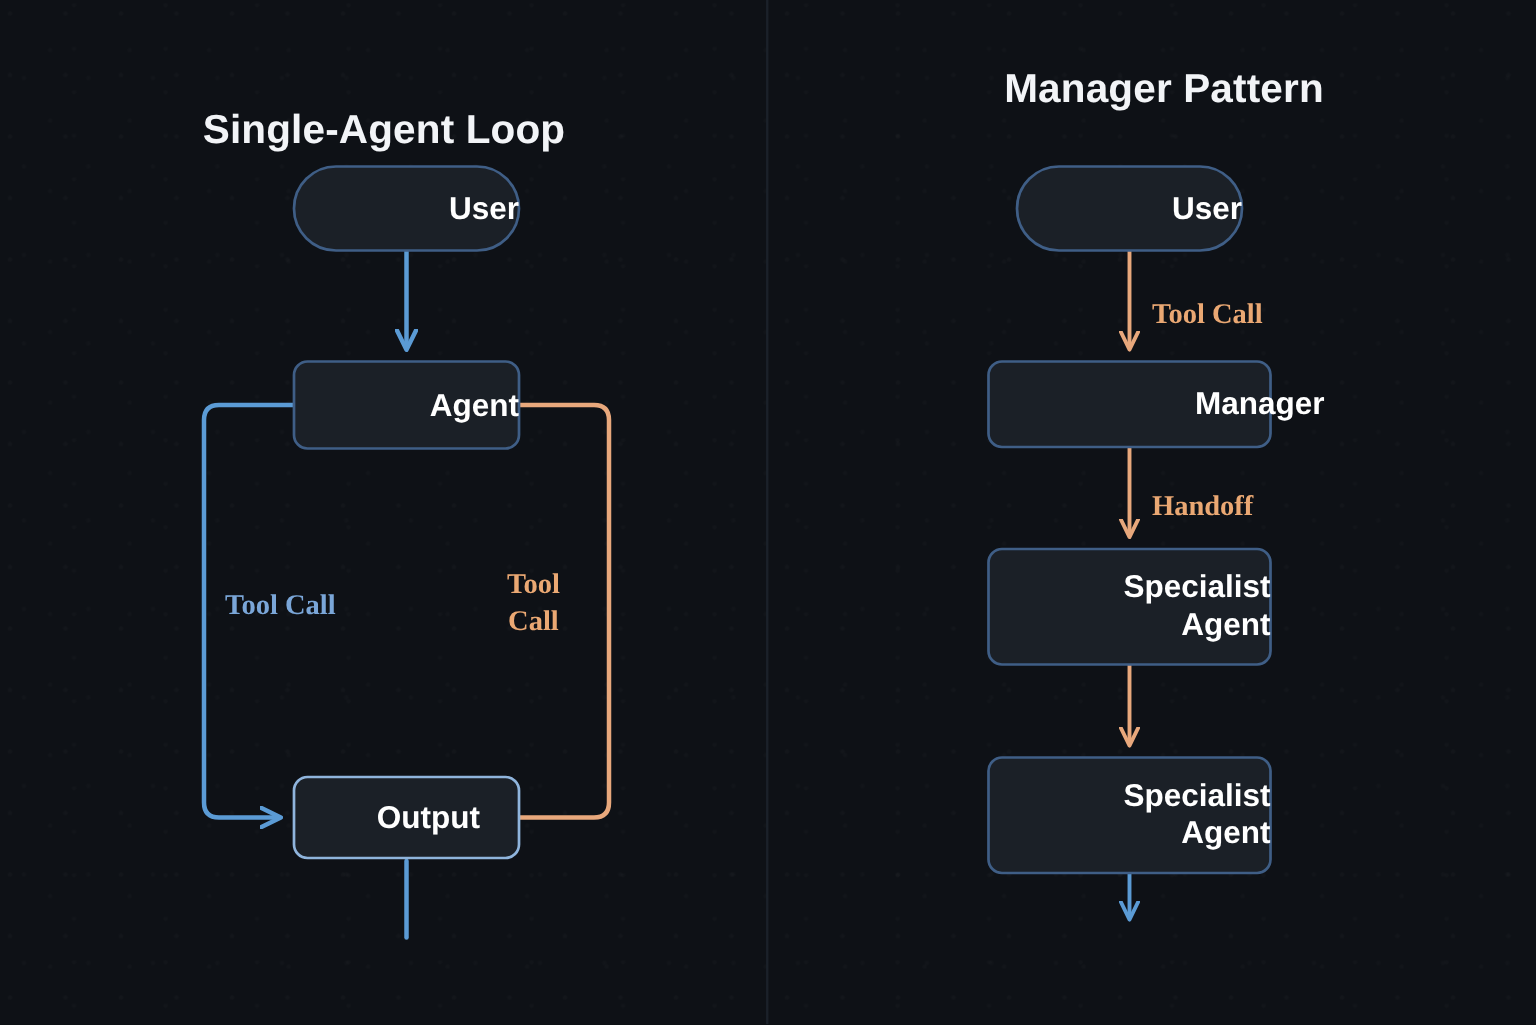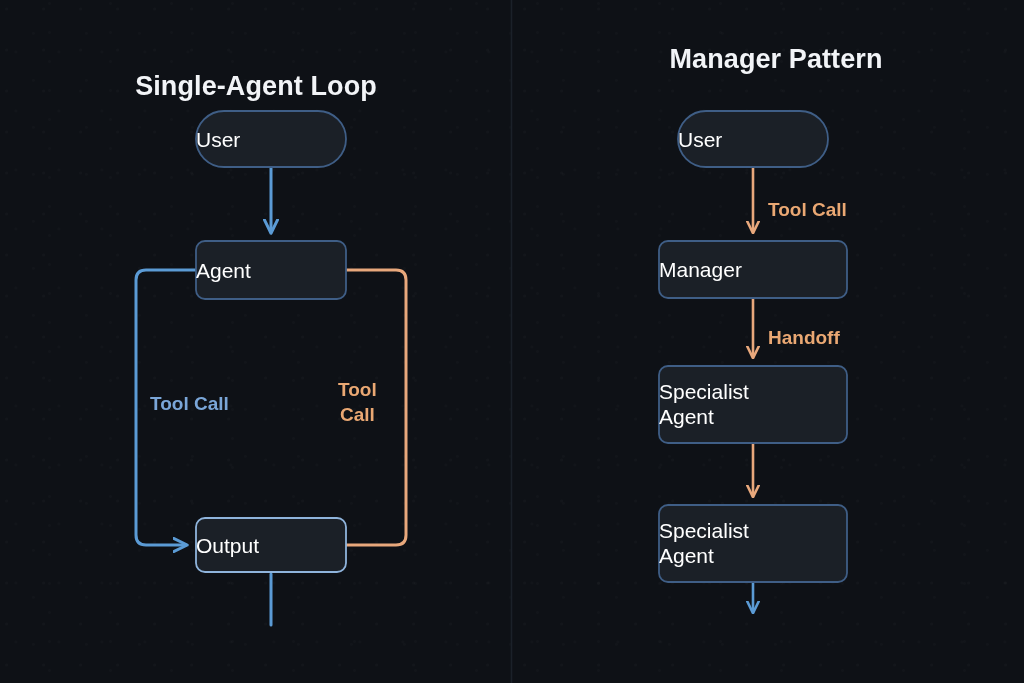--- a/index.html
+++ b/index.html
@@ -41,31 +41,33 @@
     letter-spacing: 0.1px;
     white-space: nowrap;
   }
   #title-left  { left: 0px;   top: 44px; width: 512px; margin-top: 27px; }
   #title-right { left: 520px; top: 44px; width: 512px; }
 
   .node-label {
     position: absolute;
     color: #ffffff;
     font-size: 21px;
-    text-align: left;
+    text-align: right;
     line-height: 25px;
     white-space: pre-line;
     pointer-events: none;
+    font-weight: bold;
   }
   .edge-label {
     position: absolute;
     font-size: 19px;
     font-weight: bold;
     white-space: pre-line;
     line-height: 25px;
+    font-family: Liberation Serif, serif;
   }
   .lbl-blue   { color: #7aa6d8; }
   .lbl-orange { color: #eaa873; }
 </style>
 </head>
 <body>
 
 <div id="stage">
 
   <svg class="diagram-svg" width="1024" height="683" viewBox="0 0 1024 683">
@@ -111,21 +113,21 @@
 
   <div class="node-label" style="left:196px; top:127px; width:150px;">User</div>
   <div class="node-label" style="left:196px; top:258px; width:150px;">Agent</div>
   <div class="node-label" style="left:196px; top:533px; width:124px;">Output</div>
 
   <div class="edge-label lbl-blue" style="left:150px; top:391px;">Tool Call</div>
   <div class="edge-label lbl-orange" style="left:338px; top:377px;text-align:center;">Tool
 Call</div>
 
   <div class="node-label" style="left:678px; top:127px; width:150px;">User</div>
-  <div class="node-label" style="left:659px; top:257px; width:188px;">Manager</div>
+  <div class="node-label" style="left:695px; top:257px; width:188px;">Manager</div>
   <div class="node-label" style="left:659px; top:379px; width:188px;">Specialist
 Agent</div>
   <div class="node-label" style="left:659px; top:518px; width:188px;">Specialist
 Agent</div>
 
   <div class="edge-label lbl-orange" style="left:768px; top:197px;">Tool Call</div>
   <div class="edge-label lbl-orange" style="left:768px; top:325px;">Handoff</div>
 
 </div>
 

